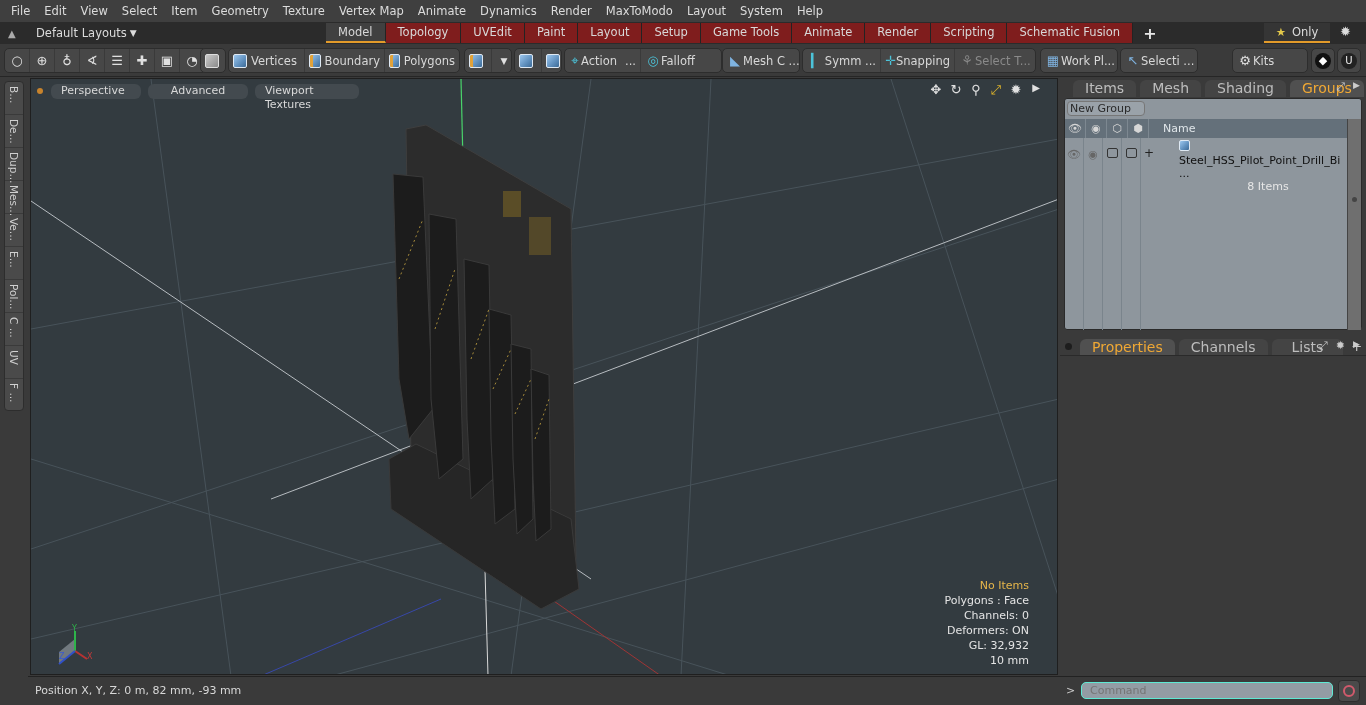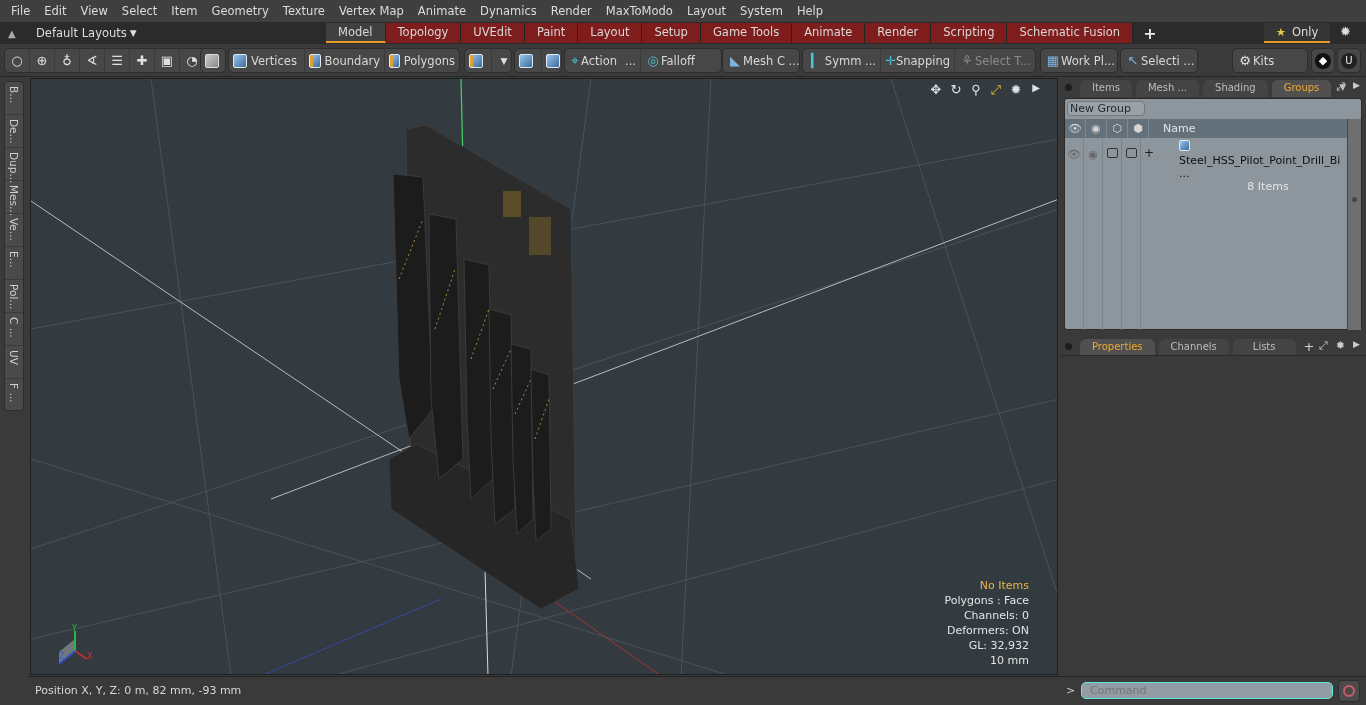--- a/index.html
+++ b/index.html
@@ -44,21 +44,21 @@
   .vpbar .pill { height: 15px; line-height: 14px; background: #434a4f; color: #d8d8d8; border-radius: 6px; padding: 0 10px; margin-right: 7px; font-size: 11px; }
   .vpicons { position: absolute; top: 3px; right: 14px; display: flex; gap: 6px; color: #e0e0e0; font-size: 13px; }
   .vpicons .ic { width: 14px; text-align: center; }
   .hud { position: absolute; right: 28px; bottom: 6px; text-align: right; font-size: 11px; line-height: 15px; color: #e4e4e4; }
   .hud .warn { color: #e6b64a; }
 
   
   #rightpanel { position: absolute; left: 1060px; top: 77px; width: 306px; height: 598px; background: #3a3a3a; }
   .ptabs { position: absolute; left: 0; height: 20px; width: 306px; display: flex; align-items: flex-end; }
   .ptabs .pdot { width: 7px; height: 7px; border-radius: 50%; background: #1d1d1d; margin: 0 8px 6px 5px; }
-  .ptab { height: 17px; line-height: 16px; padding: 0 12px; background: #444; color: #bdbdbd; border-radius: 6px 6px 0 0; margin-right: 4px; font-size: 10px; }
+  .ptab { height: 17px; line-height: 16px; padding: 0 12px; background: #444; color: #bdbdbd; border-radius: 6px 6px 0 0; margin-right: 4px; font-size: 14px; }
   .ptab.active { background: #505050; color: #f0a834; }
   .pright { position: absolute; right: 6px; top: 3px; color: #ccc; font-size: 11px; display: flex; gap: 8px; }
 
   #groups-area { position: absolute; left: 4px; top: 21px; width: 298px; height: 232px; background: #8e969d; border: 1px solid #2a2a2a; border-radius: 3px; }
   .newgroup { position: absolute; left: 2px; top: 2px; width: 78px; height: 15px; background: #9aa2a9; border: 1px solid #777; border-radius: 4px; color: #2a2a2a; font-size: 11px; line-height: 13px; padding-left: 2px; }
   .ghead { position: absolute; left: 0; top: 20px; width: 283px; height: 19px; background: #64707a; display: flex; }
   .ghead .c, .grow .c { width: 21px; border-right: 1px solid #7d8891; display: flex; align-items: center; justify-content: center; }
   .ghead .name { padding-left: 14px; color: #e0e6ea; line-height: 19px; font-size: 11px; }
   .grow { position: absolute; left: 0; top: 39px; width: 283px; height: 192px; display: flex; }
   .grow .c { align-items: flex-start; padding-top: 10px; height: 100%; border-right: 1px solid #7a848c; }
@@ -328,20 +328,26 @@
       <polygon points="28,573 44,560 44,572 28,585" fill="#8c949a" opacity="0.7"></polygon>
       <line x1="44" y1="572" x2="44" y2="552" stroke="#2eb34a" stroke-width="2"></line>
       <line x1="44" y1="572" x2="56" y2="580" stroke="#b83232" stroke-width="2"></line>
       <line x1="44" y1="572" x2="28" y2="585" stroke="#3050c8" stroke-width="2"></line>
       <text x="41" y="552" fill="#2eb34a" font-size="8" font-family="DejaVu Sans, sans-serif">Y</text>
       <text x="56" y="580" fill="#c03a3a" font-size="8" font-family="DejaVu Sans, sans-serif">X</text>
       <text x="28" y="580" fill="#3a5ad0" font-size="8" font-family="DejaVu Sans, sans-serif">Z</text>
     </g>
   </svg>
 
+  <div class="vpbar">
+    <span class="dot"></span>
+    <span class="pill" style="width:90px;">Perspective</span>
+    <span class="pill" style="width:100px;text-align:center;">Advanced</span>
+    <span class="pill" style="width:104px;">Viewport Textures</span>
+  </div>
   <div class="vpicons">
     <span class="ic">✥</span>
     <span class="ic">↻</span>
     <span class="ic">⚲</span>
     <span class="ic" style="color:#e0b52a;">⤢</span>
     <span class="ic">✹</span>
     <span class="ic" style="font-size:10px;">▶</span>
   </div>
   <div class="hud">
     <div class="warn">No Items</div>

